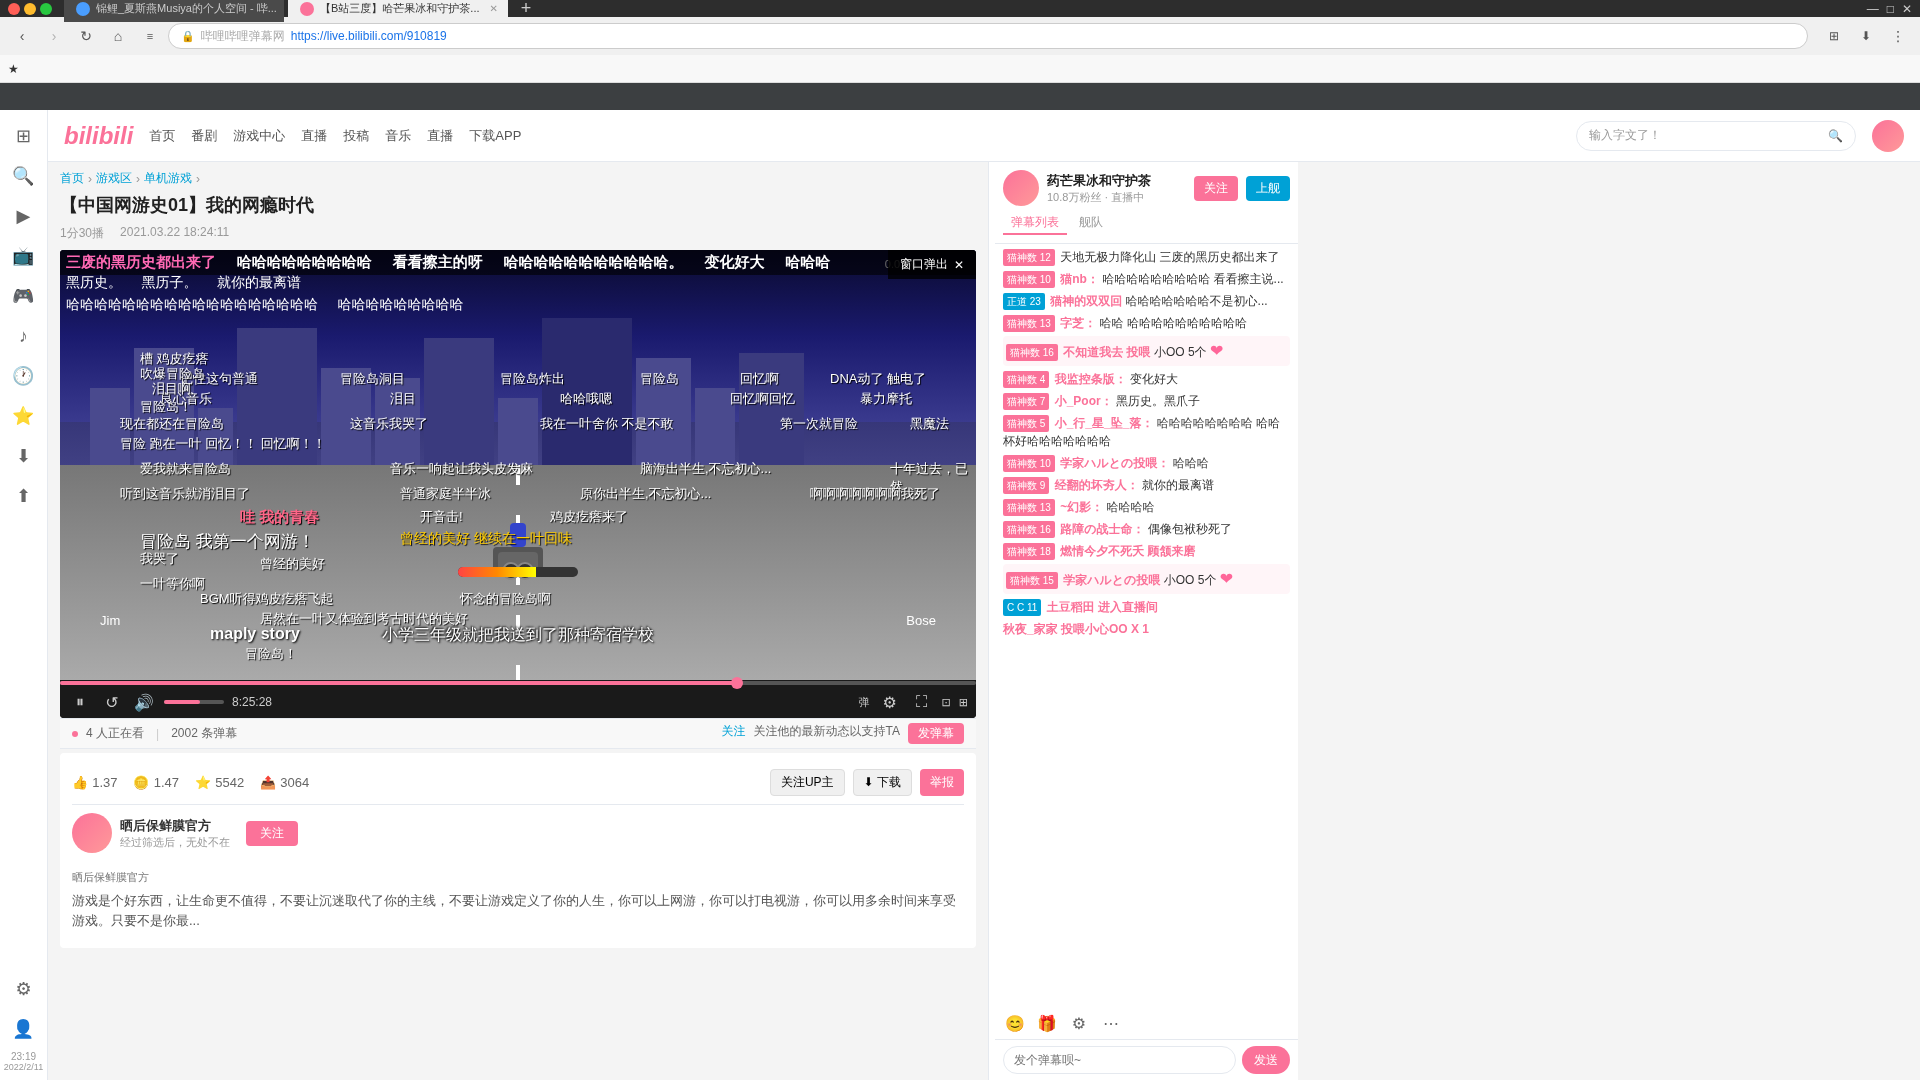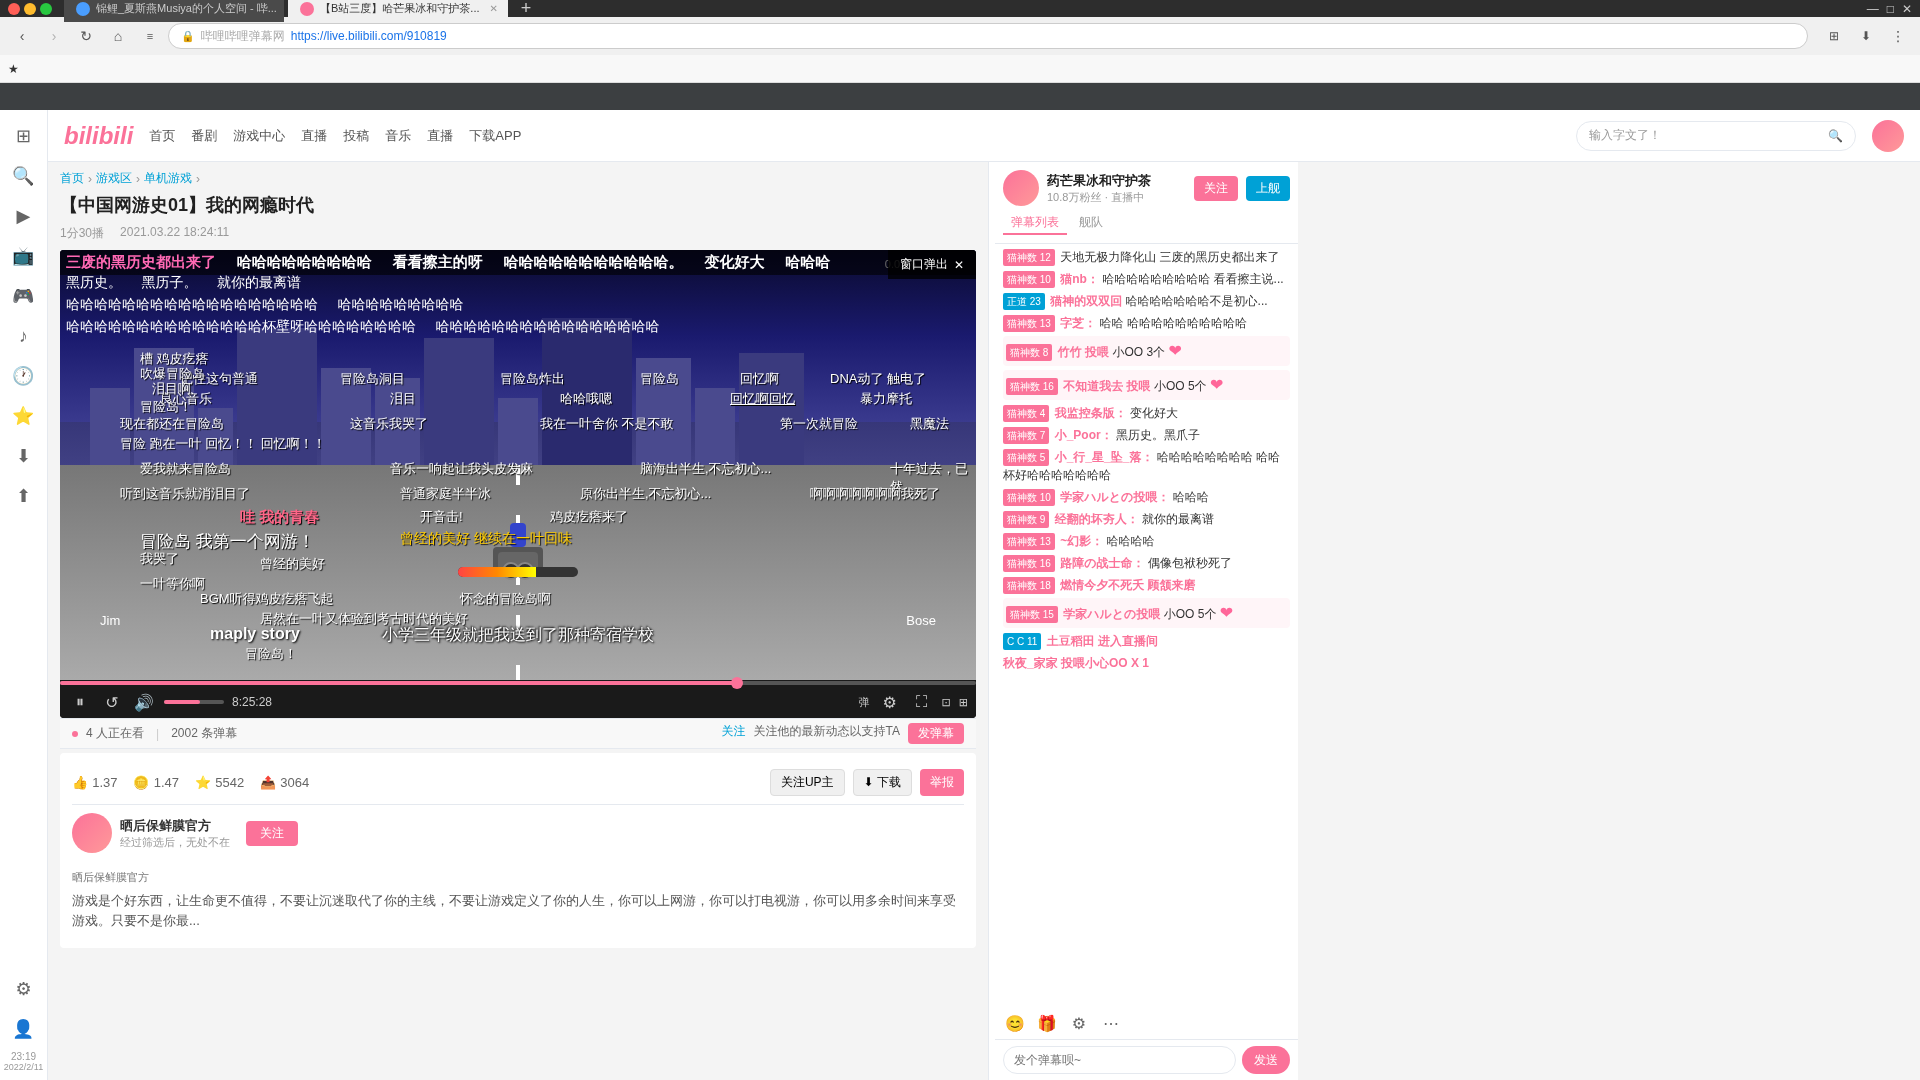--- a/index.html
+++ b/index.html
@@ -794,35 +794,32 @@
                 &nbsp;&nbsp;&nbsp;
                 <span>哈哈哈哈哈哈哈哈哈哈哈。</span>
                 &nbsp;&nbsp;&nbsp;
                 <span>变化好大</span>
                 &nbsp;&nbsp;&nbsp;
                 <span>哈哈哈</span>
               </div>
               <div style="position:absolute;top:44px;left:0;right:0;color:white;font-size:14px;padding:2px 6px;white-space:nowrap;overflow:hidden;">
                 哈哈哈哈哈哈哈哈哈哈哈哈哈哈哈哈哈哈 &nbsp;&nbsp;&nbsp; 哈哈哈哈哈哈哈哈哈
               </div>
-              <div style="position:absolute;top:66px;left:0;right:0;color:white;font-size:14px;padding:2px 6px;white-space:nowrap;overflow:hidden;">
-                哈哈哈哈哈哈哈哈哈哈哈哈哈哈杯壁呀哈哈哈哈哈哈哈哈 &nbsp;&nbsp;&nbsp; 哈哈哈哈哈哈哈哈哈哈哈哈哈哈哈哈
-              </div>
 
               <div style="position:absolute;top:120px;left:120px;color:white;font-size:13px;text-shadow:1px 1px 1px #000;">记住这句普通</div>
               <div style="position:absolute;top:120px;left:280px;color:white;font-size:13px;text-shadow:1px 1px 1px #000;">冒险岛洞目</div>
               <div style="position:absolute;top:120px;left:440px;color:white;font-size:13px;text-shadow:1px 1px 1px #000;">冒险岛炸出</div>
               <div style="position:absolute;top:120px;left:580px;color:white;font-size:13px;text-shadow:1px 1px 1px #000;">冒险岛</div>
               <div style="position:absolute;top:120px;left:680px;color:white;font-size:13px;text-shadow:1px 1px 1px #000;">回忆啊</div>
               <div style="position:absolute;top:120px;left:770px;color:white;font-size:13px;text-shadow:1px 1px 1px #000;">DNA动了 触电了</div>
 
               <div style="position:absolute;top:140px;left:100px;color:white;font-size:13px;text-shadow:1px 1px 1px #000;">良心音乐</div>
               <div style="position:absolute;top:140px;left:330px;color:white;font-size:13px;text-shadow:1px 1px 1px #000;">泪目</div>
               <div style="position:absolute;top:140px;left:500px;color:white;font-size:13px;text-shadow:1px 1px 1px #000;">哈哈哦嗯</div>
-              <div style="position:absolute;top:140px;left:670px;color:white;font-size:13px;text-shadow:1px 1px 1px #000;text-decoration:underline;">回忆啊回忆</div>
+              <div style="position:absolute;top:140px;left:670px;color:white;font-size:13px;text-shadow:1px 1px 1px #000;">回忆啊回忆</div>
               <div style="position:absolute;top:140px;left:800px;color:white;font-size:13px;text-shadow:1px 1px 1px #000;">暴力摩托</div>
 
               <div style="position:absolute;top:165px;left:60px;color:white;font-size:13px;text-shadow:1px 1px 1px #000;">现在都还在冒险岛</div>
               <div style="position:absolute;top:165px;left:290px;color:white;font-size:13px;text-shadow:1px 1px 1px #000;">这音乐我哭了</div>
               <div style="position:absolute;top:165px;left:480px;color:white;font-size:13px;text-shadow:1px 1px 1px #000;">我在一叶舍你 不是不敢</div>
               <div style="position:absolute;top:165px;left:720px;color:white;font-size:13px;text-shadow:1px 1px 1px #000;">第一次就冒险</div>
               <div style="position:absolute;top:165px;left:850px;color:white;font-size:13px;text-shadow:1px 1px 1px #000;">黑魔法</div>
 
               <div style="position:absolute;top:185px;left:60px;color:white;font-size:13px;text-shadow:1px 1px 1px #000;">冒险 跑在一叶 回忆！！ 回忆啊！！</div>
 
@@ -990,26 +987,20 @@
             <span class="chat-user">猫神的双双回</span>
             <span class="chat-text">哈哈哈哈哈哈哈不是初心...</span>
           </div>
 
           <div class="chat-msg">
             <span class="chat-badge">猫神数 13</span>
             <span class="chat-user">字芝：</span>
             <span class="chat-text">哈哈 哈哈哈哈哈哈哈哈哈哈</span>
           </div>
 
-          <div class="chat-msg" style="background:#fff5f8;border-radius:4px;padding:3px;">
-            <span class="chat-badge">猫神数 8</span>
-            <span class="chat-user">竹竹 投喂</span>
-            <span class="chat-text">小OO 3个</span>
-            <span style="color:#ff6699;font-size:16px;">❤</span>
-          </div>
 
           <div class="chat-msg" style="background:#fff5f8;border-radius:4px;padding:3px;">
             <span class="chat-badge">猫神数 16</span>
             <span class="chat-user">不知道我去 投喂</span>
             <span class="chat-text">小OO 5个</span>
             <span style="color:#ff6699;font-size:16px;">❤</span>
           </div>
 
           <div class="chat-msg">
             <span class="chat-badge">猫神数 4</span>

